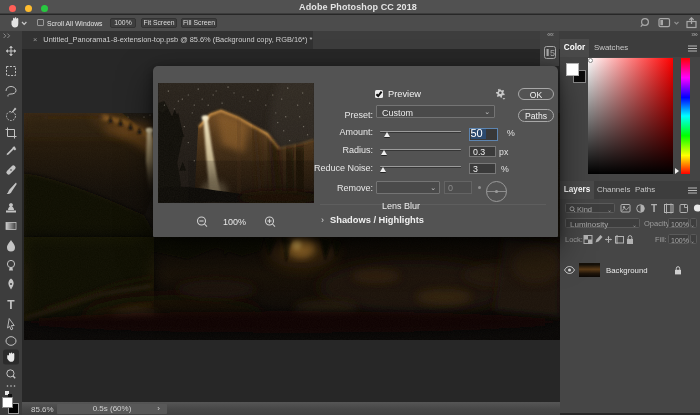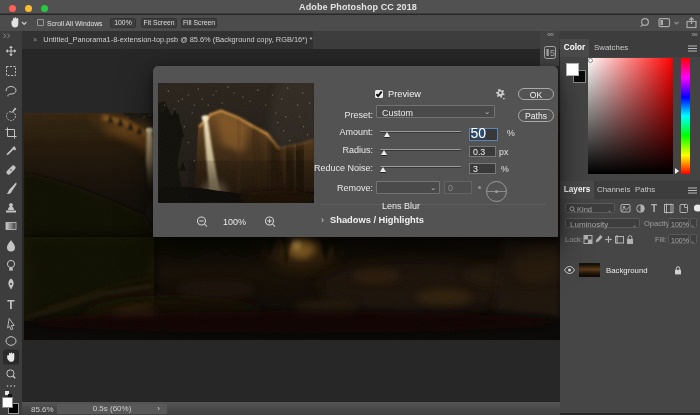--- a/index.html
+++ b/index.html
@@ -618,21 +618,21 @@
     <div class="dlabel" style="left:150px;top:44px;">Preset:</div>
     <div class="abs" style="left:223px;top:39px;width:119px;height:13px;background:#4a4a4a;border:1px solid #747474;border-radius:1px;">
       <span style="position:absolute;left:5px;top:1.5px;font-size:9px;color:#ececec;">Custom</span>
       <span style="position:absolute;right:4px;top:2px;font-size:7px;color:#c9c9c9;">⌄</span>
     </div>
 
     <div class="dlabel" style="left:150px;top:60.5px;">Amount:</div>
     <div class="track" style="top:65.3px;"></div>
     <div class="thumbtri" style="left:231px;top:66.3px;"></div>
     <div class="abs" style="left:315.5px;top:62px;width:29px;height:12.5px;background:#383838;border:1.5px solid #5d85b1;">
-      <span style="position:absolute;left:1px;top:0px;width:15px;height:9.5px;font-size:14px;line-height:9.5px;color:#fff;background:#2c4a6e;">50</span>
+      <span style="position:absolute;left:1px;top:0px;width:15px;height:9.5px;font-size:11px;line-height:9.5px;color:#fff;background:#2c4a6e;">50</span>
     </div>
     <div class="dunit" style="left:354px;top:62px;">%</div>
 
     <div class="dlabel" style="left:150px;top:79px;">Radius:</div>
     <div class="track" style="top:82.9px;"></div>
     <div class="thumbtri" style="left:228px;top:83.9px;"></div>
     <div class="dfield" style="left:316px;top:79.6px;">0.3</div>
     <div class="dunit" style="left:346px;top:80.5px;">px</div>
 
     <div class="dlabel" style="left:150px;top:96.5px;">Reduce Noise:</div>

